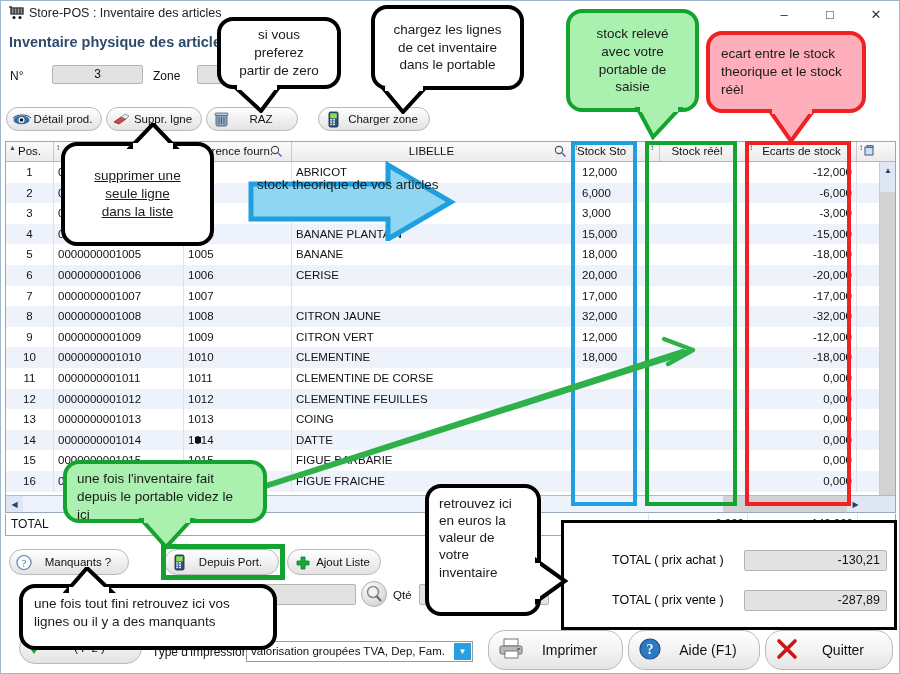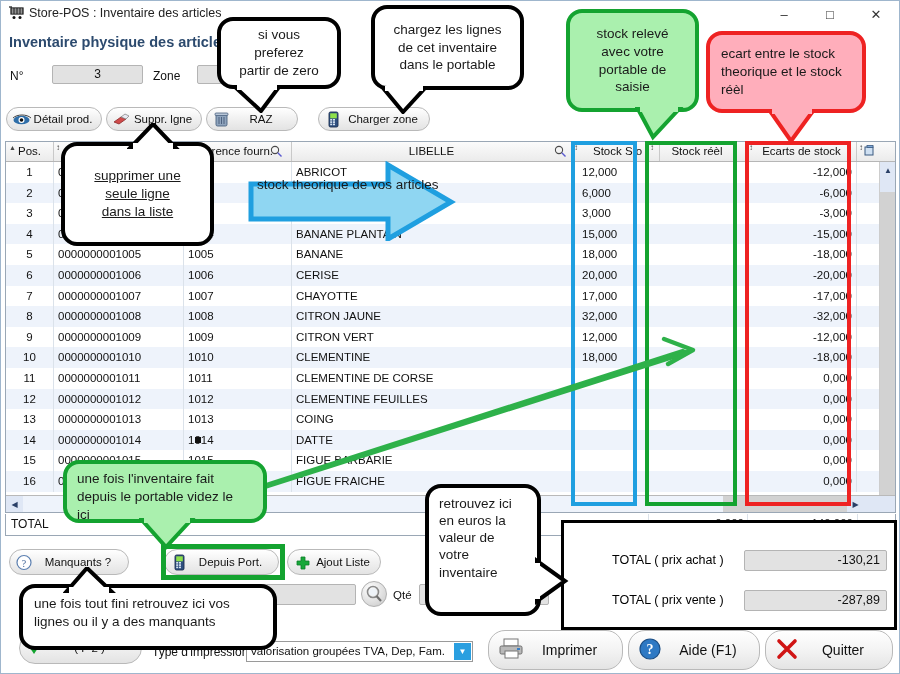--- a/index.html
+++ b/index.html
@@ -190,21 +190,21 @@
     </span>
     <span class="tx">Charger zone</span>
   </div>
 
   <div class="grid">
     <div class="ghead">
       <div class="gh" style="left:0;    width:48px;">Pos.</div>
       <div class="gh" style="left:48px; width:130px;"></div>
       <div class="gh" style="left:178px;width:108px; text-align:right; padding-right:18px;">Référence fourn.</div>
       <div class="gh" style="left:286px;width:280px;">LIBELLE</div>
-      <div class="gh" style="left:566px;width:88px; text-align:left; padding-left:21px;">Stock Sto</div>
+      <div class="gh" style="left:566px;width:88px; text-align:left; padding-left:5px;">Stock Sto</div>
       <div class="gh" style="left:642px;width:99px;">Stock réèl</div>
       <div class="gh" style="left:741px;width:110px;">Ecarts de stock</div>
       <div class="gh" style="left:851px;width:24px;border-right:none;">
         <svg width="13" height="13" viewBox="0 0 13 13" style="vertical-align:-2px">
             <rect x="2" y="3" width="8" height="8" fill="#cfe0f2" stroke="#3b5a80" stroke-width="1"></rect>
             <rect x="4" y="1.5" width="6" height="2" fill="#7fa8d8" stroke="#3b5a80" stroke-width="0.8"></rect>
           </svg>
       </div>
 
       <div style="position:absolute;left:3px;top:2px;font-size:7px;color:#444;">▲</div>
@@ -286,21 +286,20 @@
           <div class="cell c-lib">CERISE</div>
           <div class="cell c-sth">20,000</div>
           <div class="cell c-sre"></div>
           <div class="cell c-eca">-20,000</div>
           <div class="cell c-end"></div>
         </div>
         <div class="grow">
           <div class="cell c-pos">7</div>
           <div class="cell c-ref">0000000001007</div>
           <div class="cell c-four">1007</div>
-          <div class="cell c-lib">CHAYOTTE</div>
           <div class="cell c-sth">17,000</div>
           <div class="cell c-sre"></div>
           <div class="cell c-eca">-17,000</div>
           <div class="cell c-end"></div>
         </div>
         <div class="grow alt">
           <div class="cell c-pos">8</div>
           <div class="cell c-ref">0000000001008</div>
           <div class="cell c-four">1008</div>
           <div class="cell c-lib">CITRON JAUNE</div>

